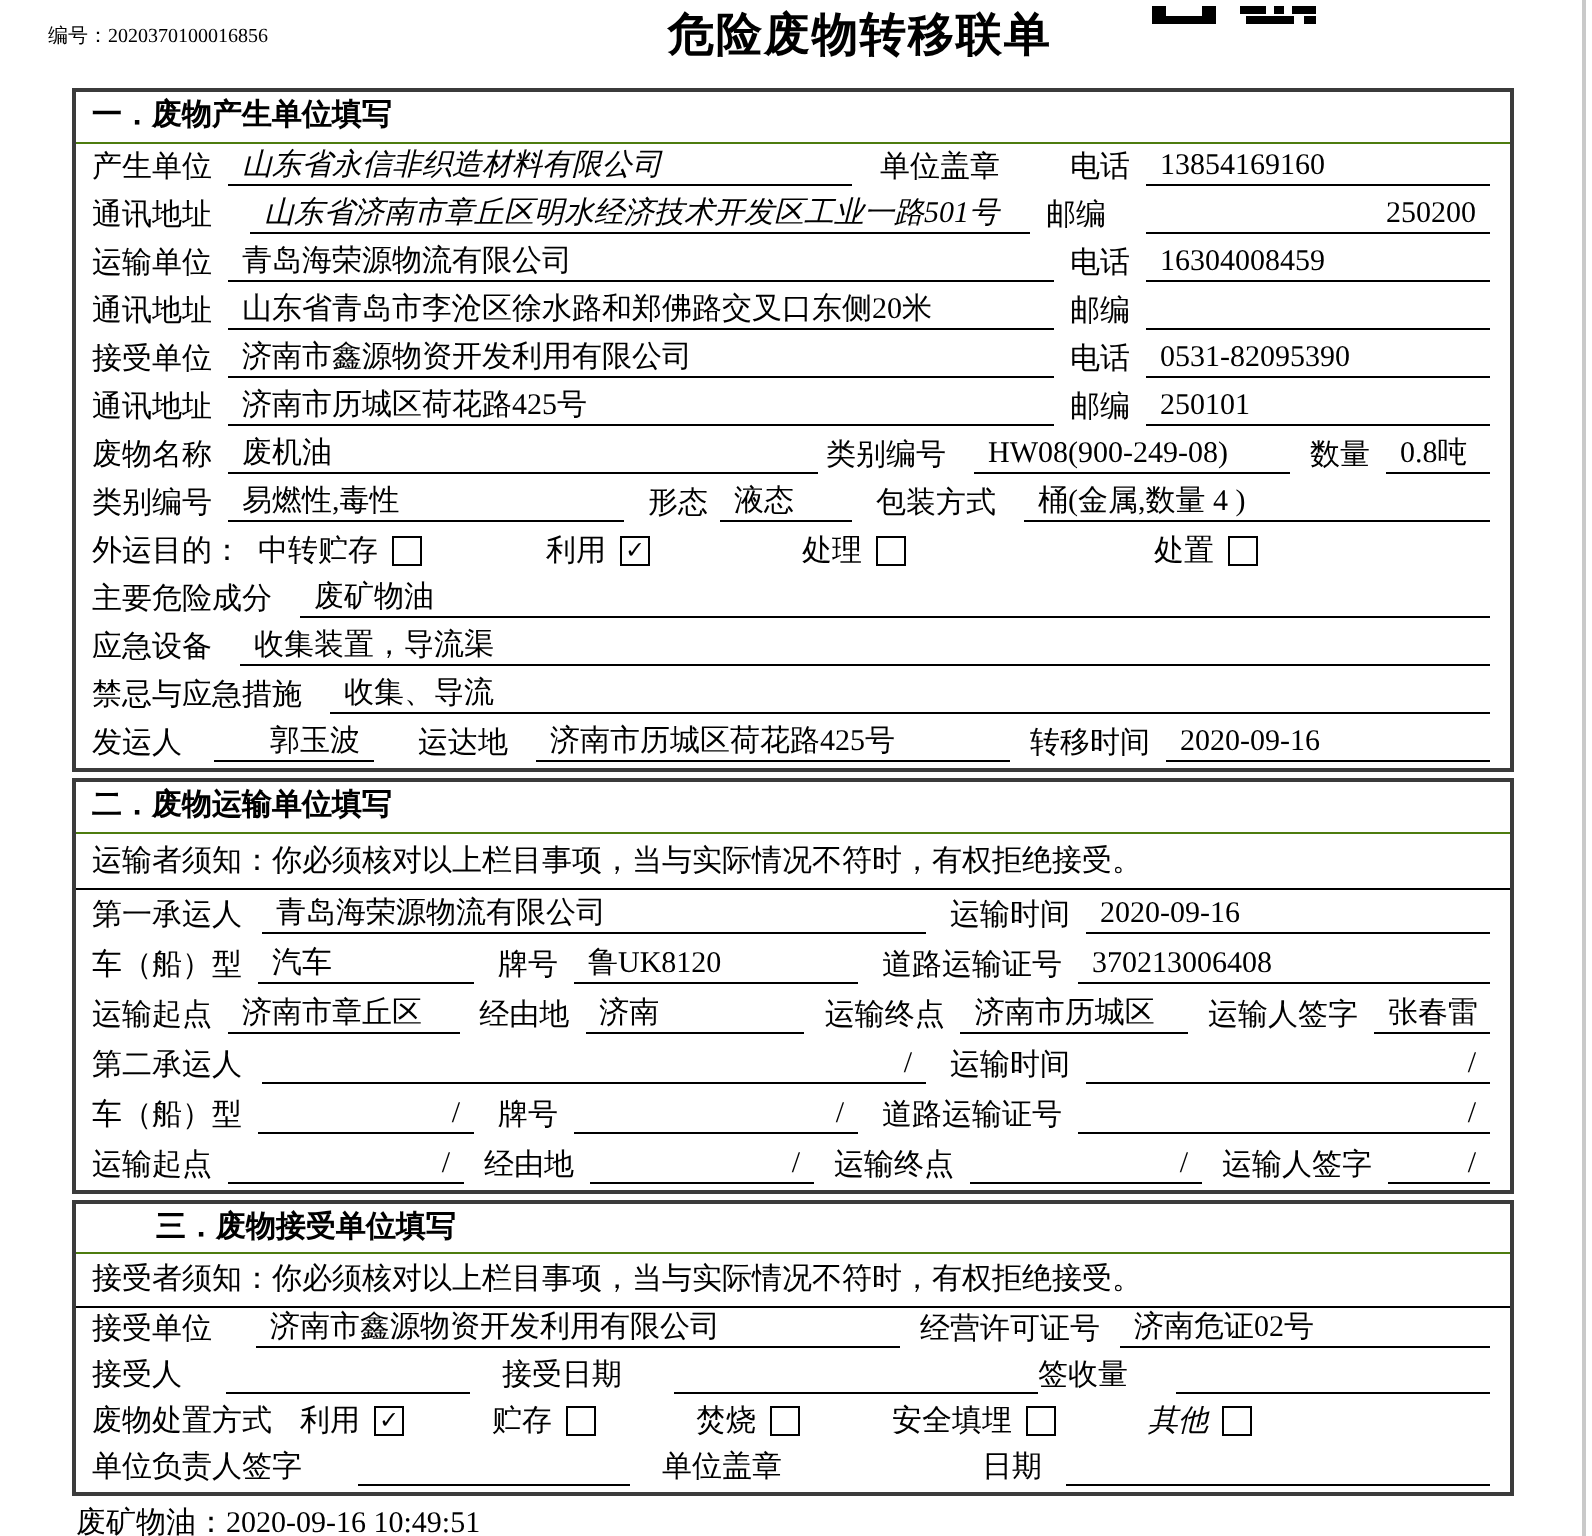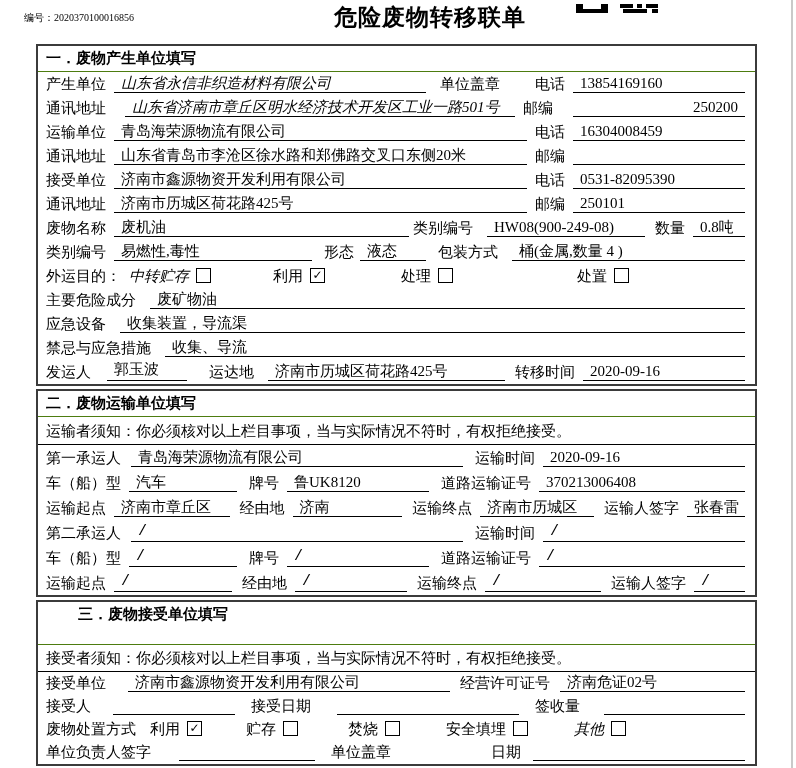--- a/index.html
+++ b/index.html
@@ -17,33 +17,33 @@
   }
   .qr{position:absolute;left:576px;top:0;}
   .doc{position:absolute;left:36px;top:44px;width:721px;}
   .box{border:2px solid #3b3b3b;background:#fff;box-sizing:border-box;}
   .box + .box{margin-top:3px;}
   .sec-hd{
     font-family:"Liberation Sans","DejaVu Sans",sans-serif;
     font-weight:bold;font-size:15px;height:26px;line-height:24px;
     padding:0 8px;border-bottom:1px solid #4d7c0f;box-sizing:border-box;
   }
-  .s3 .sec-hd{height:43px;line-height:23px;padding-left:40px;}
+  .s3 .sec-hd{height:25px;line-height:23px;padding-left:40px;}
   .notice{height:28px;line-height:28px;padding:0 8px;border-bottom:1px solid #000;box-sizing:border-box;white-space:nowrap;}
   .s3 .notice{height:27px;line-height:27px;}
   .row{display:flex;align-items:flex-end;height:24px;box-sizing:border-box;padding:0 10px 3px 8px;font-size:15px;}
   .s2 .row{height:25px;}
   .s3 .row{height:23px;}
   .lb{white-space:nowrap;line-height:18px;}
   .uv{
     border-bottom:1px solid #000;padding:0 7px;white-space:nowrap;overflow:hidden;
     box-sizing:border-box;height:19px;line-height:18px;
   }
   .fl{flex:1 1 auto;min-width:0;}
-  .ctr{text-align:left;font-family:Liberation Mono, monospace;}
+  .ctr{text-align:right;}
   .sp{flex:1 1 auto;}
   .cb{
     width:13px;height:13px;border:1px solid #000;display:inline-block;box-sizing:content-box;
     margin:0 0 2px 7px;text-align:center;flex:0 0 auto;
     font:bold 12px/13px "DejaVu Sans","Liberation Sans",sans-serif;
   }
   .footer{margin:4px 0 0 2px;font-size:15px;white-space:nowrap;}
 </style>
 </head>
 <body>
@@ -131,21 +131,21 @@
       <span class="lb">类别编号</span>
       <span class="uv" style="width:198px;margin-left:8px;">易燃性,毒性</span>
       <span class="lb" style="margin-left:12px;">形态</span>
       <span class="uv" style="width:66px;margin-left:6px;">液态</span>
       <span class="lb" style="margin-left:12px;">包装方式</span>
       <span class="uv fl" style="margin-left:14px;">桶(金属,数量 4 )</span>
     </div>
 
     <div class="row">
       <span class="lb">外运目的：</span>
-      <span class="lb" style="margin-left:8px;font-style:italic;">中转贮存</span>
+      <span class="lb" style="margin-left:8px;">中转贮存</span>
       <span class="cb"></span>
       <span class="lb" style="margin-left:62px;">利用</span>
       <span class="cb">✓</span>
       <span class="lb" style="margin-left:76px;">处理</span>
       <span class="cb"></span>
       <span class="lb" style="margin-left:124px;">处置</span>
       <span class="cb"></span>
     </div>
 
     <div class="row">
@@ -243,21 +243,21 @@
       <span class="uv" style="width:322px;margin-left:22px;">济南市鑫源物资开发利用有限公司</span>
       <span class="lb" style="margin-left:10px;">经营许可证号</span>
       <span class="uv fl" style="margin-left:10px;">济南危证02号</span>
     </div>
 
     <div class="row">
       <span class="lb">接受人</span>
       <span class="uv" style="width:122px;margin-left:22px;"></span>
       <span class="lb" style="margin-left:16px;">接受日期</span>
       <span class="uv" style="width:182px;margin-left:26px;"></span>
-      <span class="lb" style="margin-left:16px;">签收量</span>
+      <span class="lb" style="">签收量</span>
       <span class="uv fl" style="margin-left:24px;"></span>
     </div>
 
     <div class="row">
       <span class="lb">废物处置方式</span>
       <span class="lb" style="margin-left:14px;">利用</span>
       <span class="cb">✓</span>
       <span class="lb" style="margin-left:44px;">贮存</span>
       <span class="cb"></span>
       <span class="lb" style="margin-left:50px;">焚烧</span>

